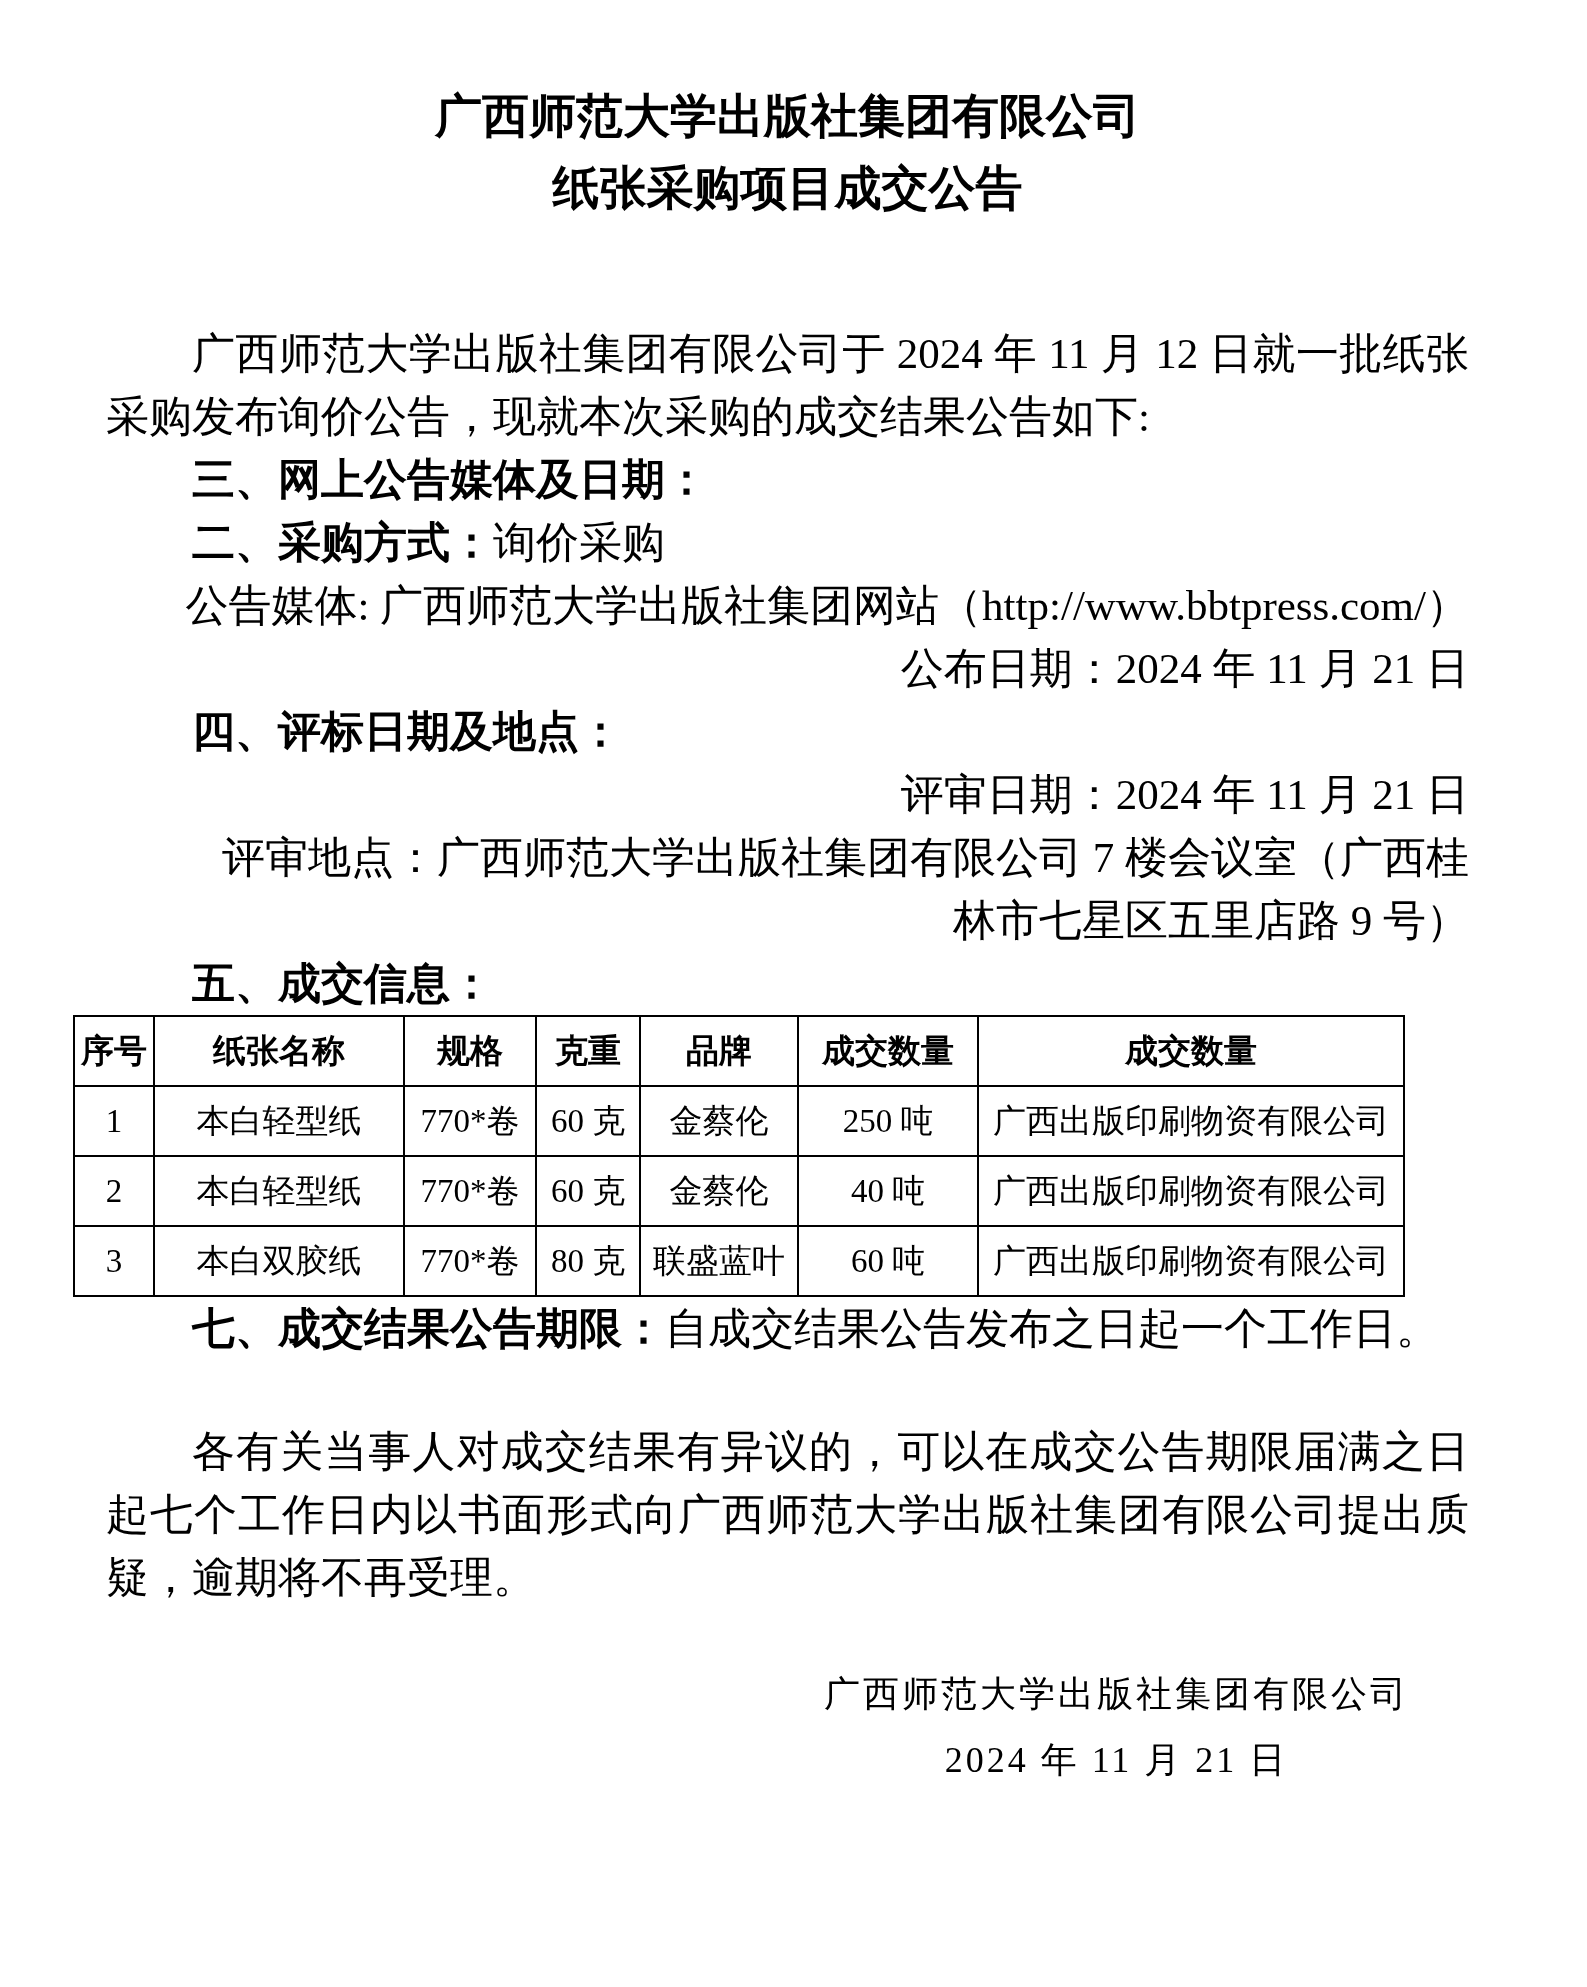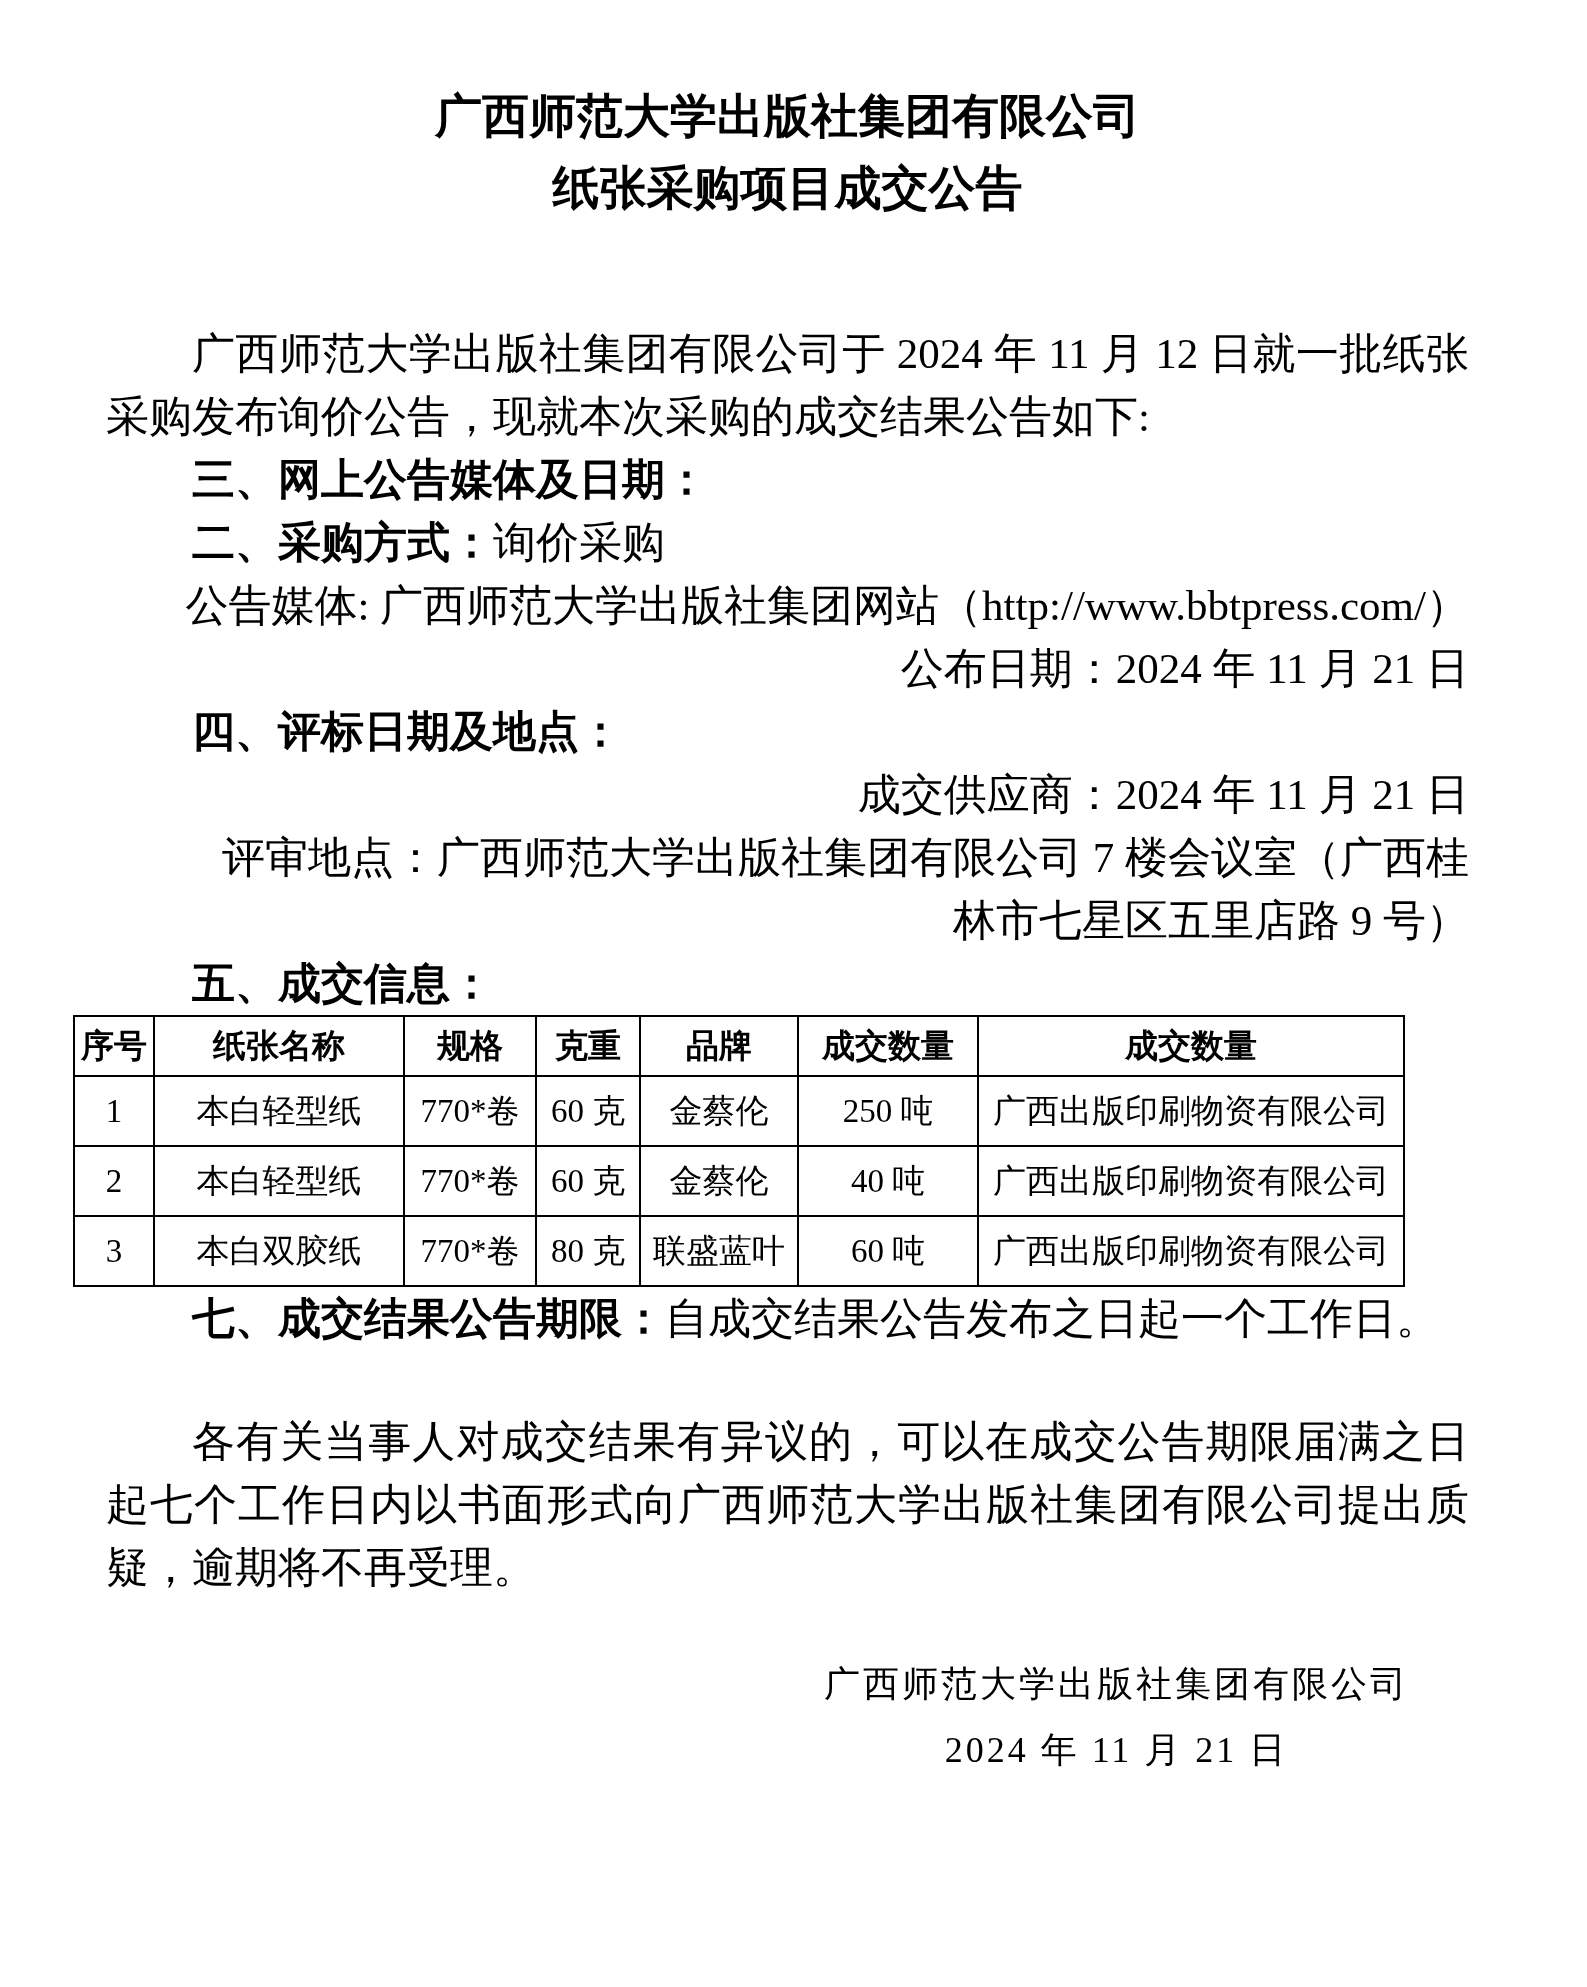--- a/index.html
+++ b/index.html
@@ -43,21 +43,21 @@
     font-size:33px;
     text-align:center;
   }
   table.deal th, table.deal td {
     border:2px solid #000;
     padding:0 4px;
     vertical-align:middle;
     overflow:hidden;
     white-space:nowrap;
   }
-  table.deal th { font-weight:bold; height:60px;margin-top:28px; }
+  table.deal th { font-weight:bold; height:70px;margin-top:28px; }
   table.deal td { height:70px; font-weight:normal; }
 
   .after-table { margin-top:15px; }
   .gap { height:60px; }
 
   .sign-block {
     margin-top:52px;
     margin-left:auto;
     margin-right:60px;
     width:fit-content;
@@ -84,21 +84,21 @@
   <p class="line indent2"><span class="hei">三、网上公告媒体及日期：</span></p>
 
   <p class="line indent2"><span class="hei">二、采购方式：</span><span>询价采购</span></p>
 
   <p class="line indent17"><span>公告媒体: </span><span>广西师范大学出版社集团网站（http://www.bbtpress.com/）</span></p>
 
   <p class="line indent17"><span>公布日期：</span><span>2024 年 11 月 21 日</span></p>
 
   <p class="line indent2"><span class="hei">四、评标日期及地点：</span></p>
 
-  <p class="line indent17"><span>成交供应商：</span><span>2024 年 11 月 21 日</span></p>
+  <p class="line indent17"><span>评审日期：</span><span>2024 年 11 月 21 日</span></p>
 
   <p class="para indent17"><span>评审地点：</span><span>广西师范大学出版社集团有限公司 7 楼会议室（广西桂林市七星区五里店路 9 号）</span></p>
 
   <p class="line indent2"><span class="hei">五、成交信息：</span></p>
 
   <table class="deal">
     <colgroup>
       <col style="width:80px">
       <col style="width:250px">
       <col style="width:132px">

